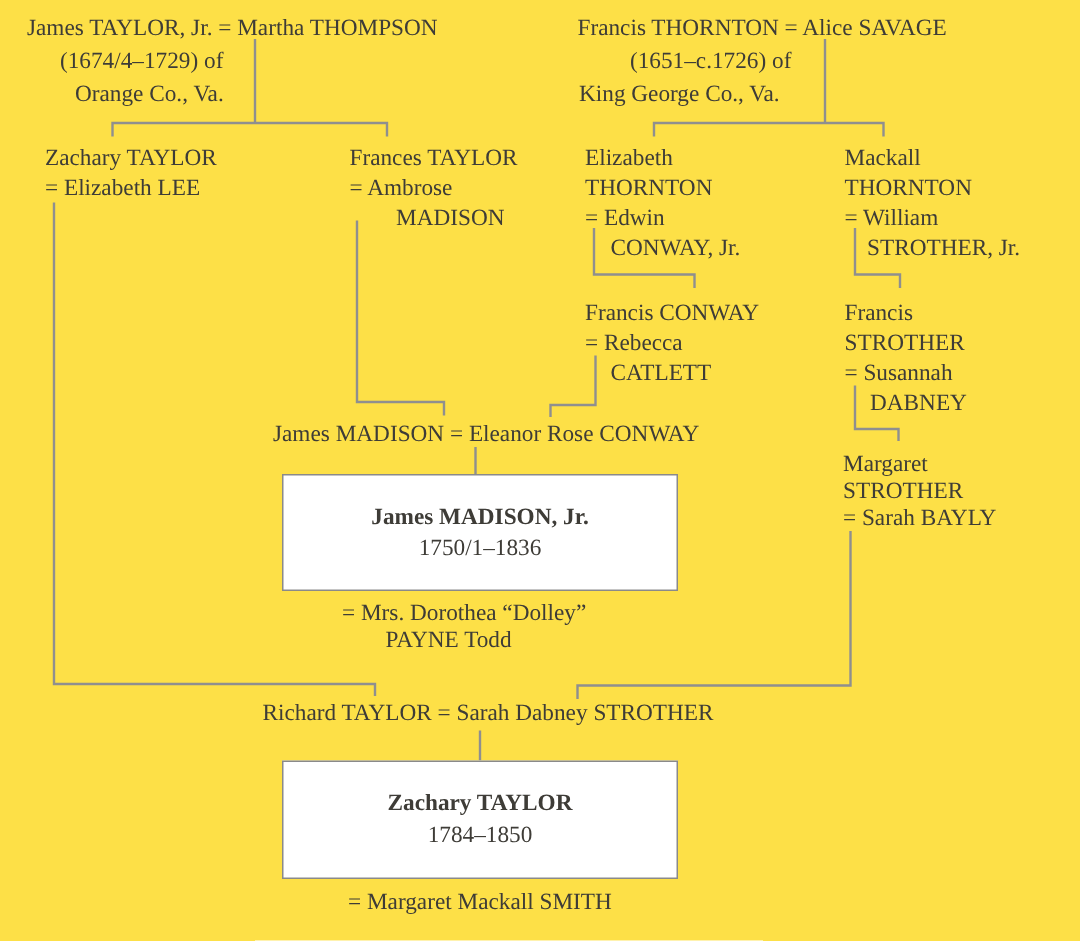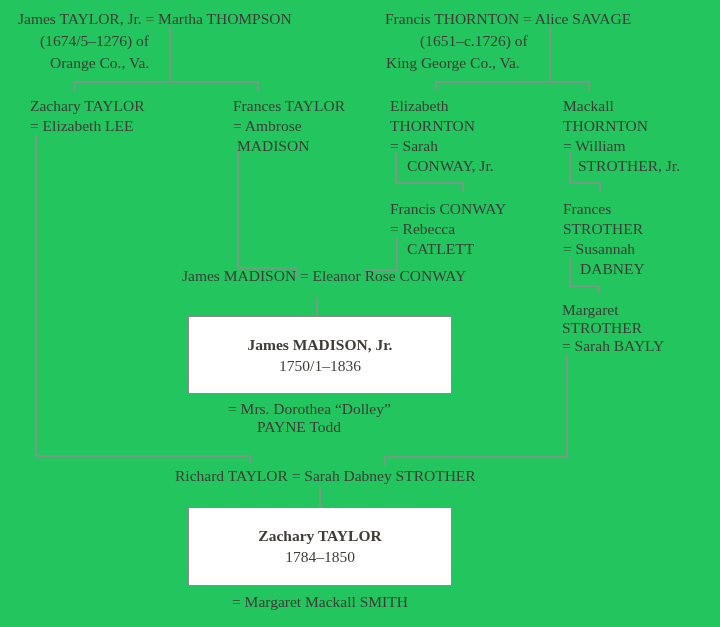--- a/index.html
+++ b/index.html
@@ -1,20 +1,20 @@
 <!DOCTYPE html>
 <html><head>
 <meta charset="utf-8">
 <style>
   html, body { margin: 0; padding: 0; background: #ffffff; }
   .stage {
     position: relative;
     width: 720px;
     height: 627px;
-    background: #22c55e;
+    background: #fde047;
     font-family: "Liberation Serif", "DejaVu Serif", serif;
     color: #3e3c37;
     font-size: 15.5px;
     overflow: hidden;
   }
   .t {
     position: absolute;
     white-space: nowrap;
     line-height: 17px;
   }
@@ -68,65 +68,65 @@
 
     <polyline points="317,298 317,316"></polyline>
 
     <polyline points="567,354 567,457 385,457 385,466"></polyline>
 
     <polyline points="320,487 320,507"></polyline>
   </svg>
 
   <div>
     <div class="t" style="left:18px; top:10px">James TAYLOR, Jr. = Martha THOMPSON</div>
-    <div class="t" style="left:40px; top:32px">(1674/5–1276) of</div>
+    <div class="t" style="left:40px; top:32px">(1674/4–1729) of</div>
     <div class="t" style="left:50px; top:54px">Orange Co., Va.</div>
   </div>
   <div>
     <div class="t" style="left:385px; top:10px">Francis THORNTON = Alice SAVAGE</div>
     <div class="t" style="left:420px; top:32px">(1651–c.1726) of</div>
     <div class="t" style="left:386px; top:54px">King George Co., Va.</div>
   </div>
 
   <div>
     <div class="t" style="left:30px; top:97px">Zachary TAYLOR</div>
     <div class="t" style="left:30px; top:117px">= Elizabeth LEE</div>
   </div>
   <div>
     <div class="t" style="left:233px; top:97px">Frances TAYLOR</div>
     <div class="t" style="left:233px; top:117px">= Ambrose</div>
-    <div class="t" style="left:237px; top:137px">MADISON</div>
+    <div class="t" style="left:264px; top:137px">MADISON</div>
   </div>
   <div>
     <div class="t" style="left:390px; top:97px">Elizabeth</div>
     <div class="t" style="left:390px; top:117px">THORNTON</div>
-    <div class="t" style="left:390px; top:137px">= Sarah</div>
+    <div class="t" style="left:390px; top:137px">= Edwin</div>
     <div class="t" style="left:407px; top:157px">CONWAY, Jr.</div>
   </div>
   <div>
     <div class="t" style="left:563px; top:97px">Mackall</div>
     <div class="t" style="left:563px; top:117px">THORNTON</div>
     <div class="t" style="left:563px; top:137px">= William</div>
     <div class="t" style="left:578px; top:157px">STROTHER, Jr.</div>
   </div>
 
   <div>
     <div class="t" style="left:390px; top:200px">Francis CONWAY</div>
     <div class="t" style="left:390px; top:220px">= Rebecca</div>
     <div class="t" style="left:407px; top:240px">CATLETT</div>
   </div>
   <div>
-    <div class="t" style="left:563px; top:200px">Frances</div>
+    <div class="t" style="left:563px; top:200px">Francis</div>
     <div class="t" style="left:563px; top:220px">STROTHER</div>
     <div class="t" style="left:563px; top:240px">= Susannah</div>
     <div class="t" style="left:580px; top:260px">DABNEY</div>
   </div>
 
   <div>
-    <div class="t" style="left:182px; top:267px">James MADISON = Eleanor Rose CONWAY</div>
+    <div class="t" style="left:182px; top:281px">James MADISON = Eleanor Rose CONWAY</div>
   </div>
   <div>
     <div class="t" style="left:562px; top:301px">Margaret</div>
     <div class="t" style="left:562px; top:319px">STROTHER</div>
     <div class="t" style="left:562px; top:337px">= Sarah BAYLY</div>
   </div>
 
   <div class="pbox" style="left:188px; top:316px; width:264px; height:78px">
     <div class="name">James MADISON, Jr.</div>
     <div>1750/1–1836</div>

